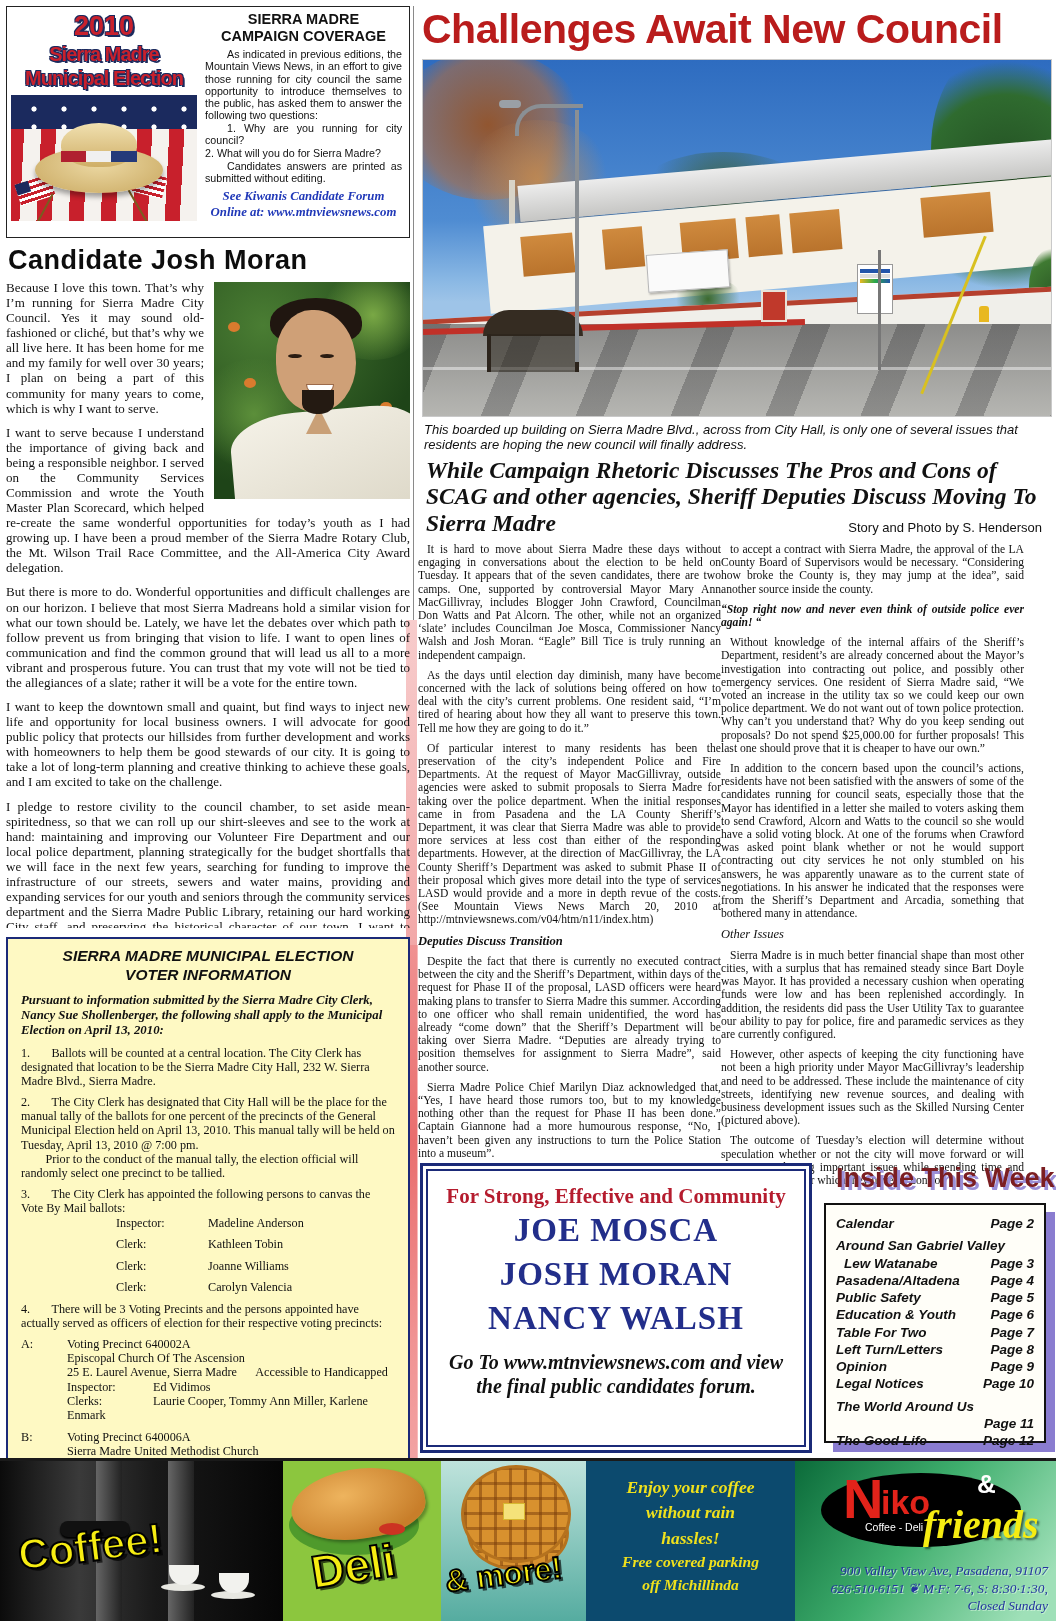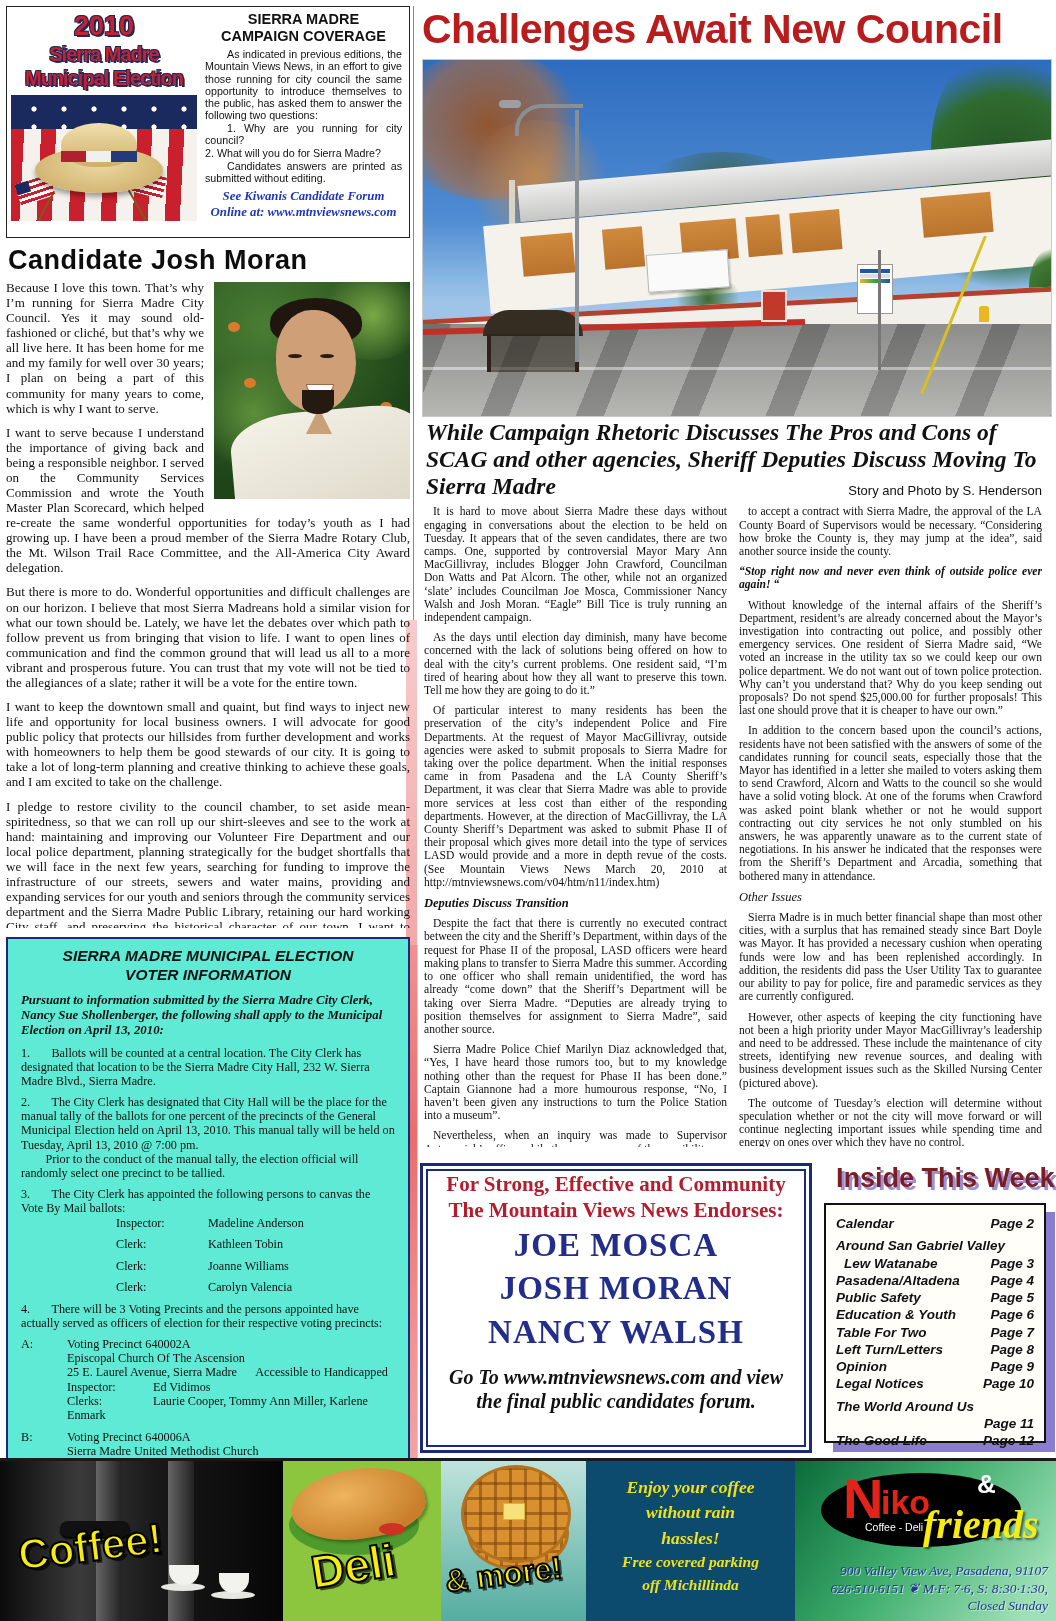--- a/index.html
+++ b/index.html
@@ -57,21 +57,21 @@
   .j-hair{position:absolute;left:56px;top:16px;width:92px;height:48px;border-radius:50% 50% 42% 42%;background:#201610;}
   .j-head{position:absolute;left:62px;top:28px;width:80px;height:102px;border-radius:46% 54% 50% 50%;background:#cfa077;}
   .j-eye{position:absolute;width:14px;height:4px;border-radius:50%;background:#2a1c12;top:72px;}
   .j-smile{position:absolute;left:92px;top:102px;width:26px;height:9px;border-radius:0 0 12px 12px;background:#fff;border:1px solid #9c6a4a;}
   .j-goat{position:absolute;left:88px;top:108px;width:32px;height:24px;border-radius:0 0 45% 45%;background:#241a12;}
   .j-shirt{position:absolute;left:18px;top:128px;width:190px;height:100px;border-radius:35% 25% 0 0;
            background:linear-gradient(160deg,#f5f2e8,#ddd8c8);transform:rotate(-5deg);}
   .j-coll{position:absolute;left:92px;top:126px;width:26px;height:26px;background:#c9a077;
           clip-path:polygon(50% 0,100% 100%,0 100%);}
   .voter-box{margin-top:9px;border:2px solid #1b2a78;box-shadow:8px 8px 0 rgba(238,130,130,.55);
-             height:530px;overflow:hidden;padding:8px 13px;background:#5eead4;box-sizing:border-box;}
+             height:530px;overflow:hidden;padding:8px 13px;background:#fef9c3;box-sizing:border-box;}
   .vb-title{font-family:"Liberation Sans",sans-serif;font-weight:bold;font-style:italic;
             font-size:15.5px;text-align:center;line-height:1.2;}
   .vb-intro{font-weight:bold;font-style:italic;font-size:12.8px;line-height:1.16;margin:9px 0 8px 0;}
   .vb{font-size:12.2px;line-height:1.16;}
   .vb p{margin:0 0 7px 0;}
   .canvas-row{padding-left:95px;margin:0;}
   .canvas-role{display:inline-block;width:92px;}
   .precinct{display:flex;margin:0 0 8px 0;}
   .pr-label{width:46px;flex:none;}
   .pr-role{display:inline-block;width:86px;}
@@ -126,30 +126,30 @@
   .p-sign i{display:block;height:4px;margin:1px 0;}
   .p-hyd{position:absolute;right:62px;bottom:94px;width:10px;height:16px;border-radius:3px 3px 0 0;background:#e8b820;}
   .p-cable{position:absolute;right:96px;top:170px;width:3px;height:170px;background:#d8c020;transform:rotate(22deg);}
   .p-pole2{position:absolute;right:170px;top:190px;width:3px;height:120px;background:#777;}
   .caption{font-family:"Liberation Sans",sans-serif;font-style:italic;font-size:13px;line-height:1.18;
            margin:5px 0 4px 6px;width:616px;}
   .subhead{position:relative;font-weight:bold;font-style:italic;font-size:23.5px;line-height:1.14;
            margin:2px 0 6px 8px;width:620px;}
   .byline{position:absolute;right:4px;bottom:1px;font-family:"Liberation Sans",sans-serif;font-style:normal;
           font-weight:normal;font-size:13px;}
-  .art-cols{display:flex;gap:12px;margin-left:6px;}
+  .art-cols{display:flex;}
   .art-col{width:303px;font-size:11.6px;line-height:1.14;height:642px;overflow:hidden;}
   .art-col p{margin:0 0 7px 0;text-indent:9px;}
   .q-bold{font-weight:bold;font-style:italic;text-indent:0 !important;}
   .art-sub{font-weight:bold;font-style:italic;text-indent:0 !important;font-size:12.5px;}
   .art-sub2{font-style:italic;text-indent:0 !important;font-size:12.5px;}
   
   .endorse{position:absolute;left:420px;top:1163px;width:392px;height:290px;border:3px solid #1b2a78;
            background:#fff;box-sizing:border-box;padding:3px;z-index:3;}
-  .endorse-in{border:2px solid #1b2a78;height:100%;box-sizing:border-box;text-align:center;}
+  .endorse-in{border:2px solid #1b2a78;height:100%;box-sizing:border-box;text-align:center;padding-top:12px;}
   .en-red{color:#b51c2e;font-weight:bold;font-size:21px;line-height:1.26;}
   .en-name{color:#222e8a;font-weight:bold;font-size:33px;letter-spacing:1px;line-height:1.32;}
   .en-foot{font-weight:bold;font-style:italic;font-size:20px;line-height:1.2;margin-top:10px;}
   
   .itw-title{position:absolute;left:836px;top:1163px;font-family:"Liberation Sans",sans-serif;font-weight:bold;
              font-size:27px;color:#7b1e22;text-shadow:3px 3px 0 #9b8fd8;z-index:3;}
   .itw-box{position:absolute;left:824px;top:1203px;width:222px;height:240px;border:2px solid #111;background:#fffef8;
            box-shadow:9px 9px 0 #8a7cd0;z-index:3;box-sizing:border-box;padding:10px 10px 0 10px;
            font-family:"Liberation Sans",sans-serif;font-weight:bold;font-style:italic;font-size:13.5px;}
   .itw-row{display:flex;justify-content:space-between;line-height:1.28;}
@@ -347,20 +347,21 @@
         <div class="p-shbody"></div>
       </div>
       <div class="p-lamp"></div>
       <div class="p-arm"></div>
       <div class="p-lhead"></div>
       <div class="p-hyd"></div>
       <div class="p-cable"></div>
       <div class="p-pole2"></div>
     </div>
 
+    <div class="caption">This boarded up building on Sierra Madre Blvd., across from City Hall, is only one of several issues that residents are hoping the new council will finally address.</div>
 
     <div class="subhead">
       <span>While Campaign Rhetoric Discusses The Pros and Cons of SCAG and other agencies, Sheriff Deputies Discuss Moving To  Sierra Madre</span>
       <span class="byline">Story and Photo by S. Henderson</span>
     </div>
 
     <div class="art-cols">
       <div class="art-col jt">
         <p>It is hard to move about Sierra Madre these days without engaging in conversations about the election to be held on Tuesday.  It appears that of the seven candidates, there are two camps.  One, supported by controversial Mayor Mary Ann MacGillivray, includes Blogger John Crawford, Councilman Don Watts and Pat Alcorn.  The other, while not an organized ‘slate’ includes Councilman Joe Mosca, Commissioner Nancy Walsh and Josh Moran.  “Eagle” Bill Tice is truly running an independent campaign.</p>
         <p>As the days until election day diminish, many have become concerned with the lack of solutions being offered on how to deal with the city’s current problems.  One resident said, “I’m tired of hearing about how they all want to preserve this town.  Tell me how they are going to do it.”</p>
@@ -379,21 +380,20 @@
         <p>Sierra Madre is in much better financial shape than most other cities, with a surplus that has remained steady since Bart Doyle was Mayor.  It has provided a necessary cushion when operating funds were low and has been replenished accordingly.  In addition, the residents did pass the User Utility Tax to guarantee our ability to pay for police, fire and paramedic services as they are currently configured.</p>
         <p>However, other aspects of keeping the city functioning have not been a high priority under Mayor MacGillivray’s leadership and need to be addressed.  These include the maintenance of city streets, identifying new revenue sources, and dealing with business development issues such as the Skilled Nursing Center (pictured above).</p>
         <p>The outcome of Tuesday’s election will determine without speculation whether or not the city will move forward or will continue neglecting important issues while spending time and energy on ones over which they have no control.</p>
       </div>
     </div>
   </div>
 
   <div class="endorse">
     <div class="endorse-in">
       <div class="en-red">For Strong, Effective and Community</div>
-      <div class="en-red">The Mountain Views News Endorses:</div>
       <div class="en-name">JOE MOSCA</div>
       <div class="en-name">JOSH MORAN</div>
       <div class="en-name">NANCY WALSH</div>
       <div class="en-foot">
         <span>Go To www.mtnviewsnews.com and view</span><br>
         <span>the final public candidates forum.</span>
       </div>
     </div>
   </div>
 

